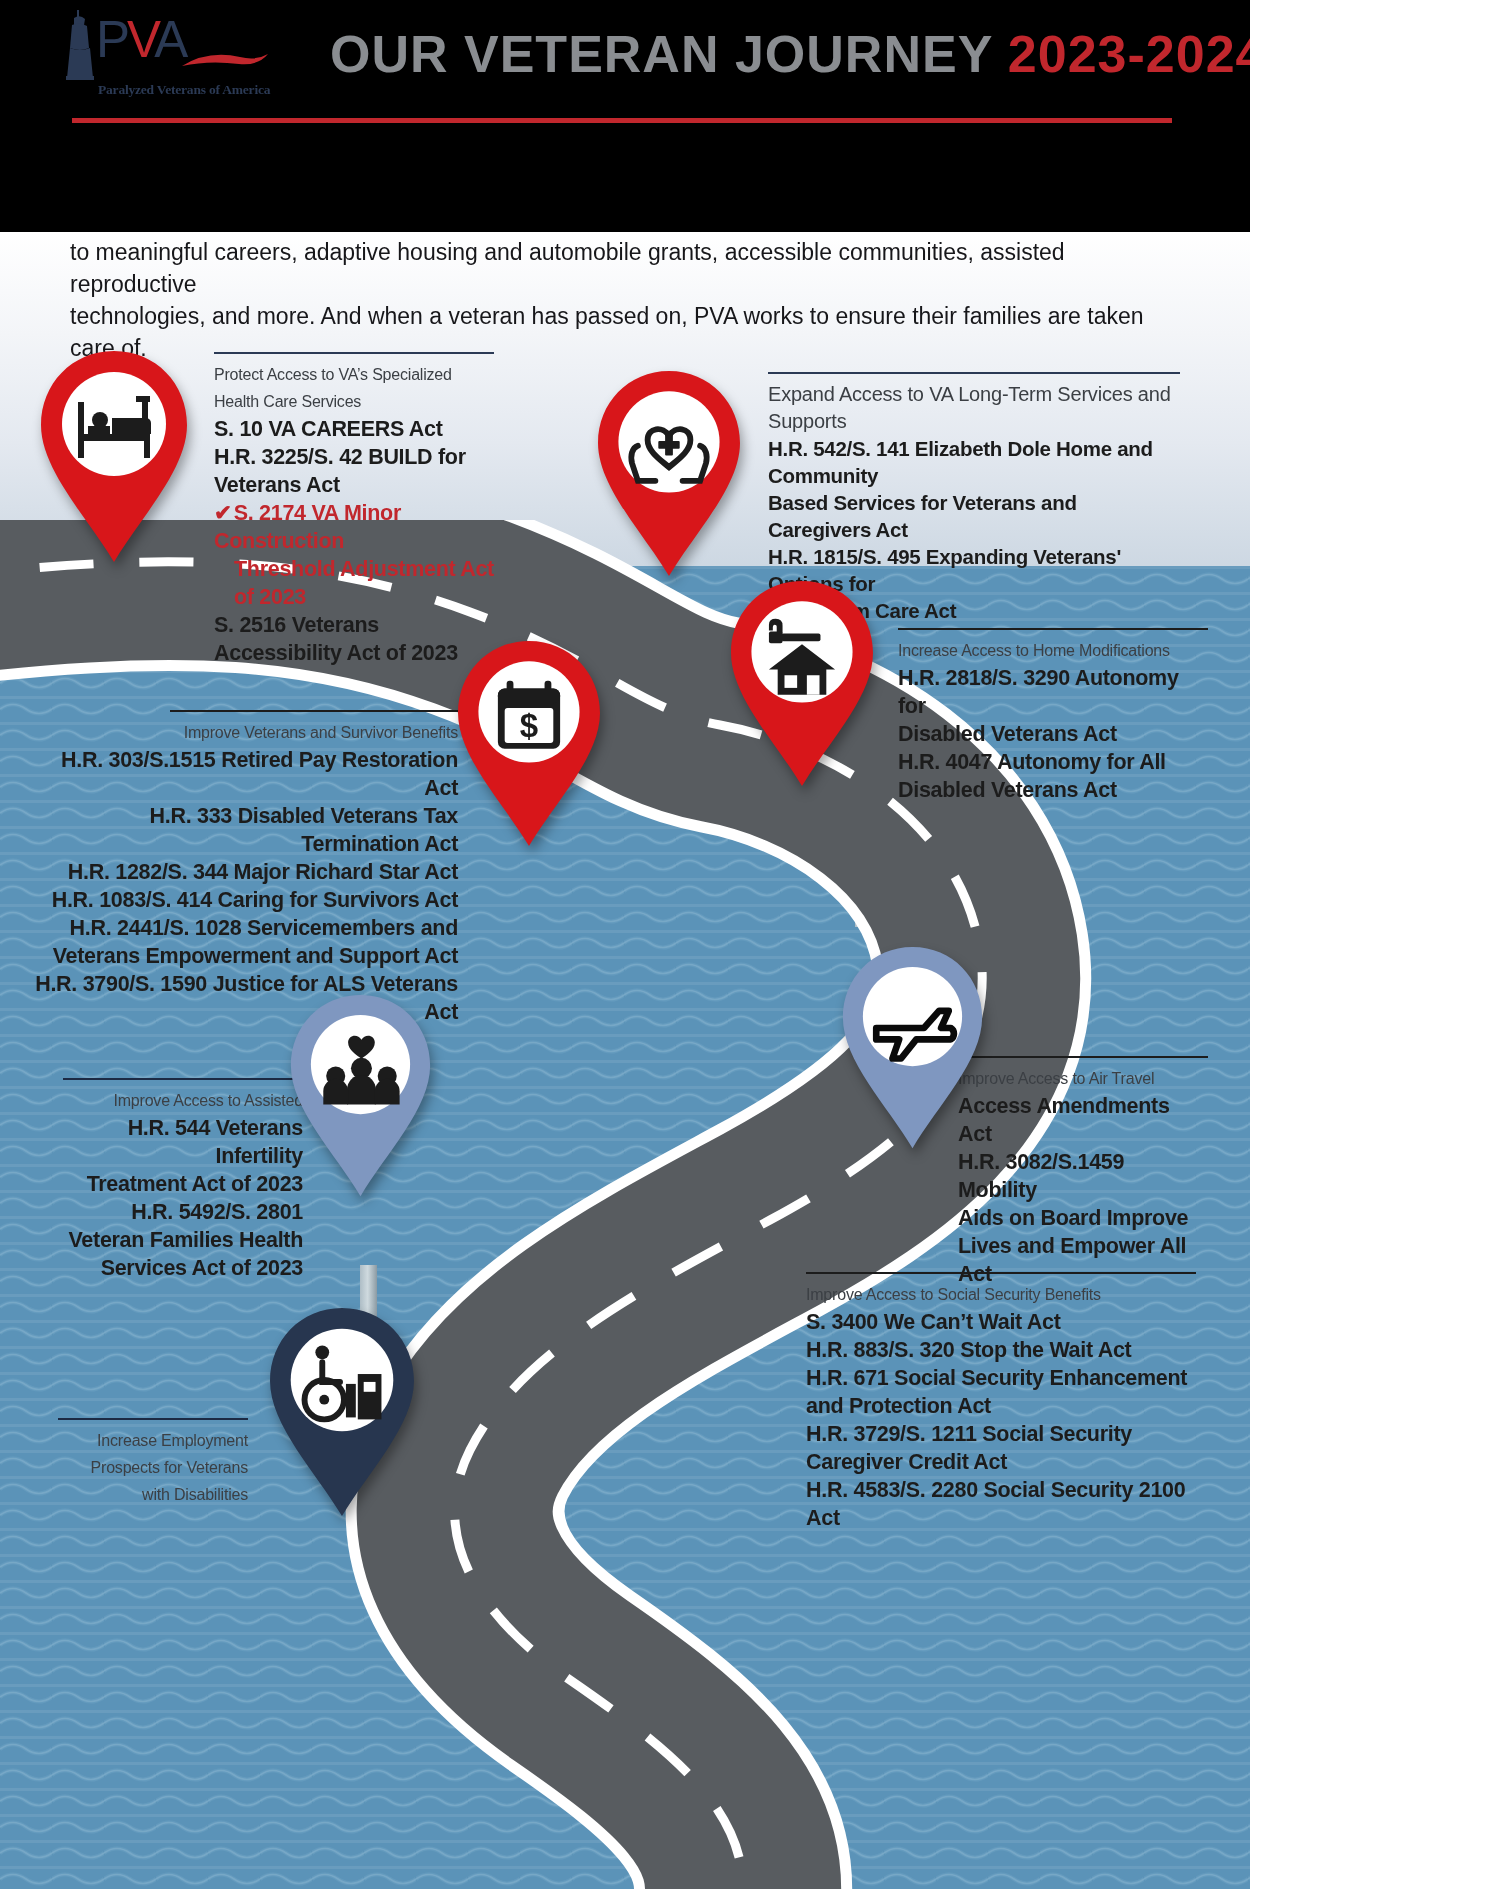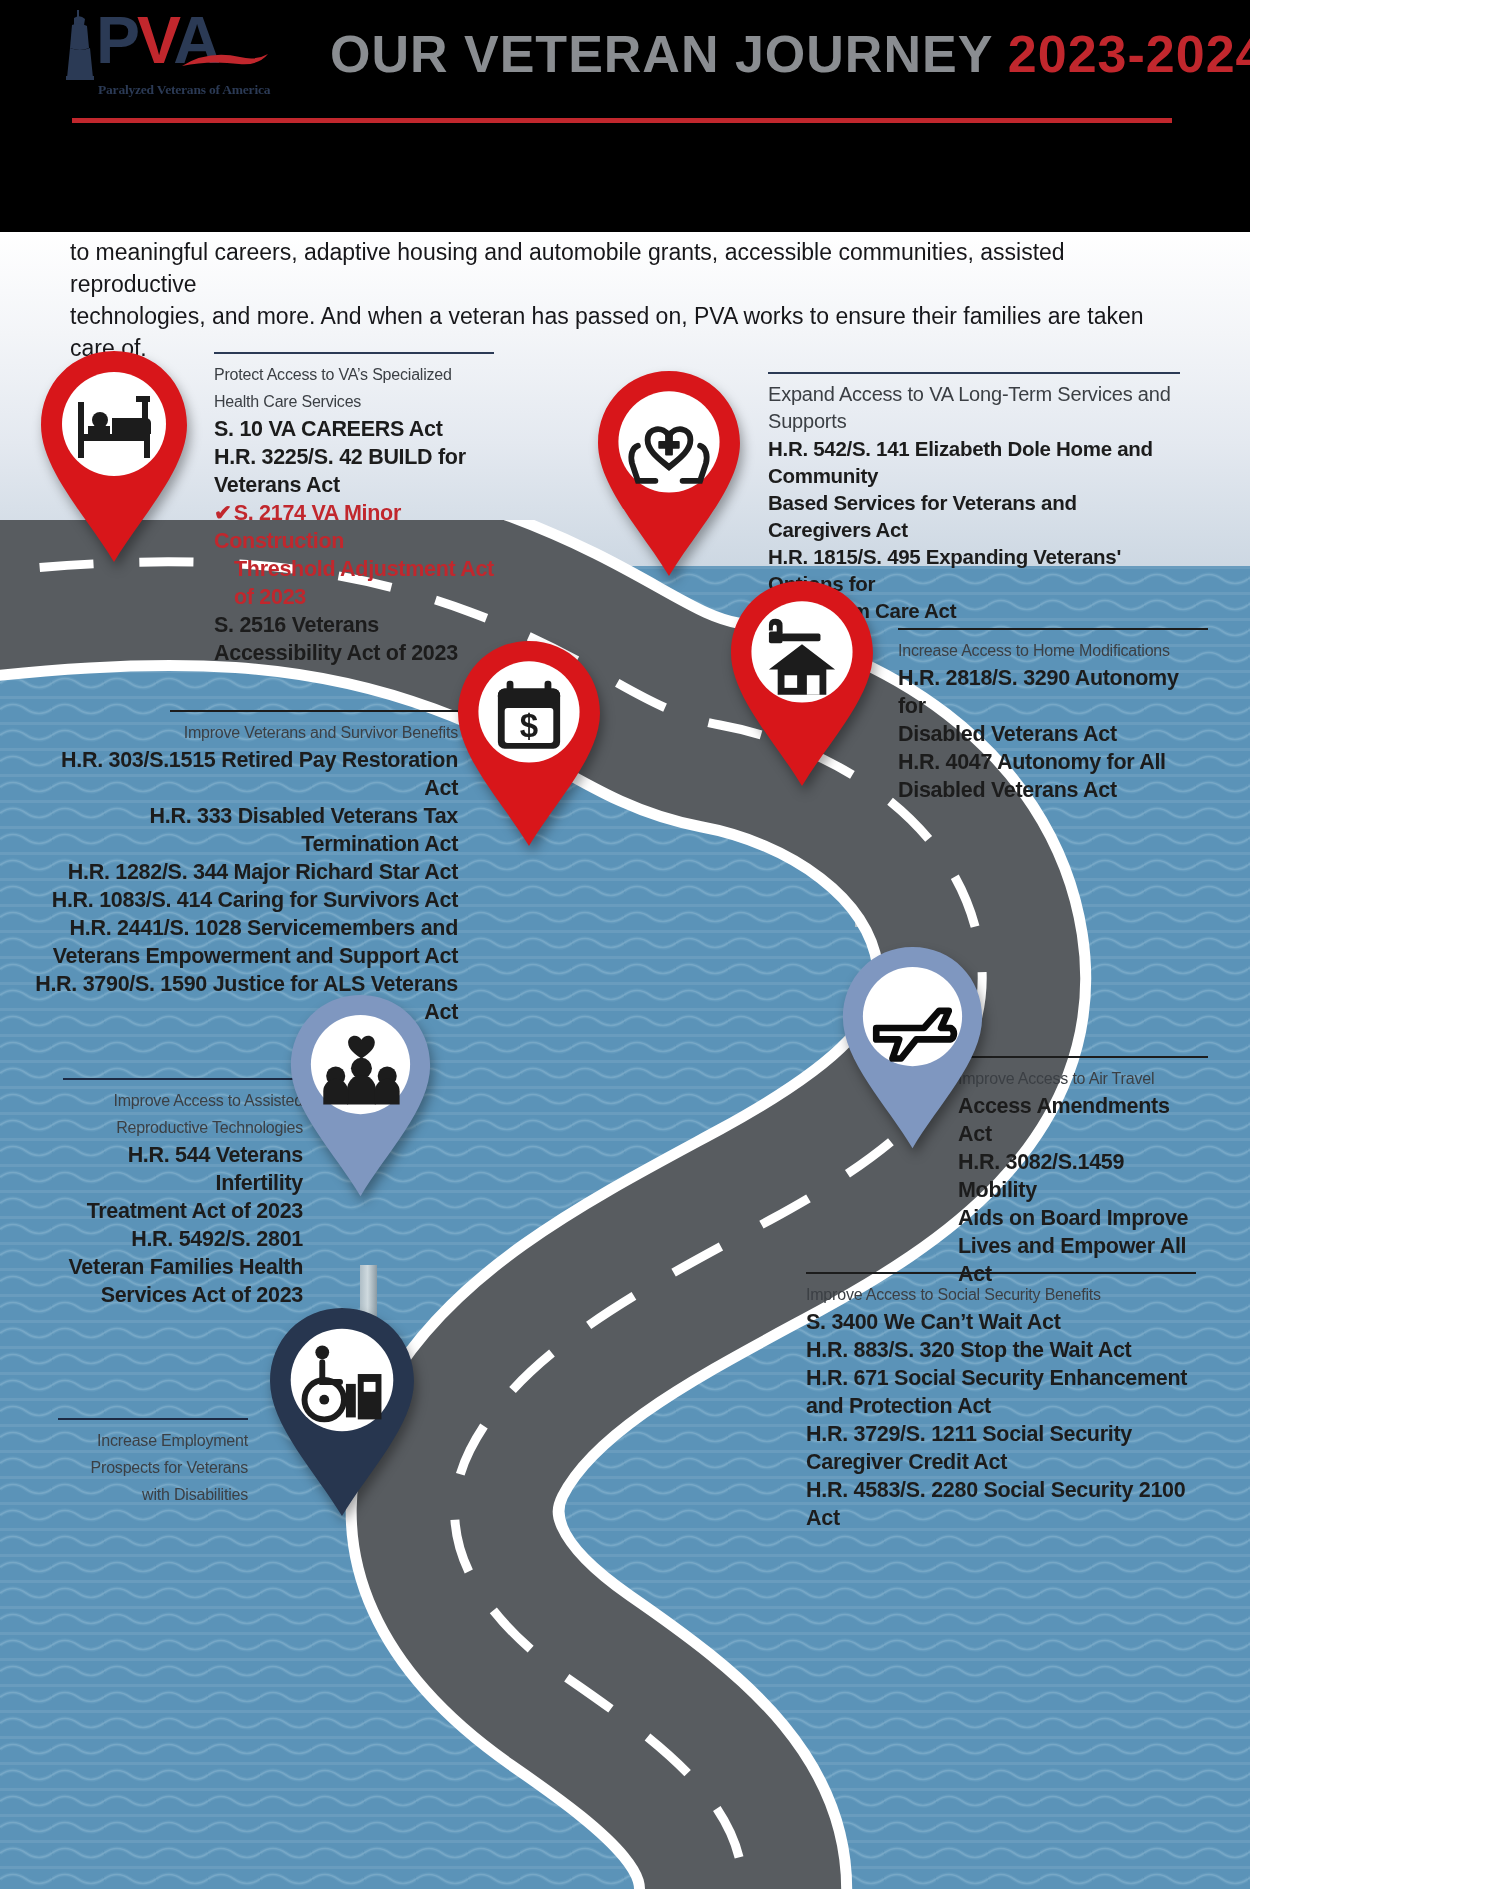--- a/index.html
+++ b/index.html
@@ -6,21 +6,21 @@
   body{font-family:"Liberation Sans",sans-serif;}
 
   #page{position:relative;width:1250px;height:1889px;overflow:hidden;background:#fff;}
 
   
   #header{position:absolute;left:0;top:0;width:1250px;height:232px;background:#000;z-index:40;}
   #logo{position:absolute;left:60px;top:6px;width:230px;height:100px;}
   #logo .pvaWrap{position:relative;width:230px;height:78px;}
   #logo .soldier{position:absolute;left:2px;top:2px;width:36px;height:72px;}
   #logo .pvaText{position:absolute;left:36px;top:-6px;font-family:"Liberation Sans",sans-serif;
-      font-weight:bold;font-size:66px;letter-spacing:-3px;line-height:80px;color:#2b3a55;}
+      font-weight:normal;font-size:51px;letter-spacing:-3px;line-height:80px;color:#2b3a55;}
   #logo .pvaText .v{color:#c1272d;}
   #logo .swoosh{position:absolute;left:120px;top:44px;width:90px;height:22px;}
   #logo .tag{position:absolute;left:38px;top:76px;font-size:13.5px;font-weight:bold;color:#2b3a55;
       letter-spacing:-0.2px;white-space:nowrap;font-family:Liberation Serif, serif;}
 
   #title{position:absolute;left:330px;top:24px;width:860px;text-align:right;
       font-weight:bold;font-size:52px;letter-spacing:1px;color:#8a8d91;white-space:nowrap;}
   #title .years{color:#c1272d;}
   #rule{position:absolute;left:72px;top:118px;width:1100px;height:5px;background:#c1272d;}
 
@@ -299,21 +299,20 @@
     <div class="item">H.R. 1282/S. 344 Major Richard Star Act</div>
     <div class="item">H.R. 1083/S. 414 Caring for Survivors Act</div>
     <div class="item">H.R. 2441/S. 1028 Servicemembers and</div>
     <div class="item">Veterans Empowerment and Support Act</div>
     <div class="item">H.R. 3790/S. 1590 Justice for ALS Veterans Act</div>
   </div>
 
   <div class="block ralign" style="left:63px;top:1078px;width:240px;">
     <div class="rule-top" style="background:#1c2a44;height:2px;"></div>
     <div class="hdr">Improve Access to Assisted</div>
-    <div class="hdr">Reproductive Technologies</div>
     <div class="item">H.R. 544 Veterans Infertility</div>
     <div class="item">Treatment Act of 2023</div>
     <div class="item">H.R. 5492/S. 2801</div>
     <div class="item">Veteran Families Health</div>
     <div class="item">Services Act of 2023</div>
   </div>
 
   <div class="block" style="left:958px;top:1056px;width:250px;">
     <div class="rule-top" style="background:#1c1c1c;height:1.6px;"></div>
     <div class="hdr">Improve Access to Air Travel</div>

